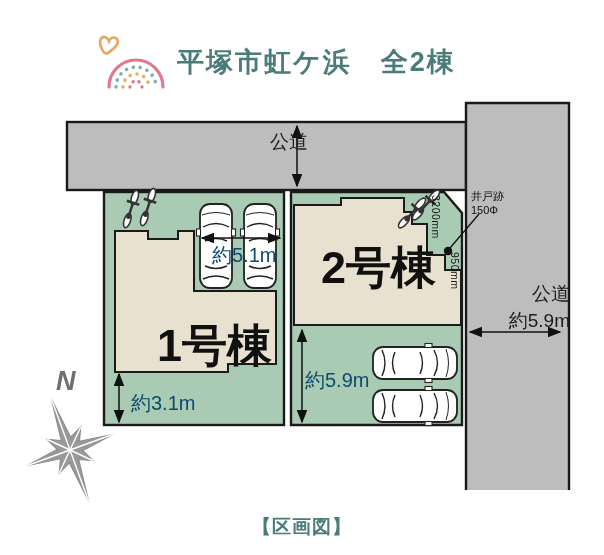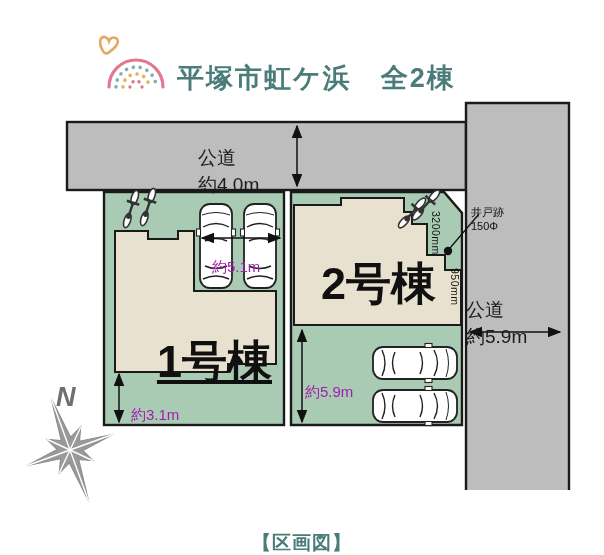--- a/index.html
+++ b/index.html
@@ -2,38 +2,38 @@
 <html><head>
 <meta charset="utf-8">
 <style>
   html,body{margin:0;padding:0;}
   body{
     width:604px;height:555px;position:relative;background:#ffffff;
     font-family:"Liberation Sans","DejaVu Sans",sans-serif;overflow:hidden;
   }
   .abs{position:absolute;}
   #plan-svg{position:absolute;left:0;top:0;z-index:1;}
-  .txt{position:absolute;z-index:2;color:#1b1b1b;white-space:nowrap;margin-top:16px;}
+  .txt{position:absolute;z-index:2;color:#1b1b1b;white-space:nowrap;}
   .page-title{
     left:177px;top:44px;font-size:27px;font-weight:bold;color:#4a7c7a;letter-spacing:2px;
   }
   .logo-box{left:95px;top:30px;z-index:2;}
-  .road-label{text-align:left;font-size:19px;line-height:27px;color:#1b1b1b;}
+  .road-label{text-align:right;font-size:19px;line-height:27px;color:#1b1b1b;}
   .road-top-label{left:198px;top:128px;width:110px;}
   .road-right-label{left:466px;top:280px;width:104px;}
-  .dim{font-size:15px;color:#a21caf;}
+  .dim{font-size:20px;color:#0c4a6e;}
   .dim-51{left:212px;top:242px;}
   .dim-31{left:131px;top:390px;}
   .dim-59{left:305px;top:367px;}
   .vtext{writing-mode:vertical-rl;font-size:10.5px;color:#111;letter-spacing:0.5px;}
   .dim-3200{left:430px;top:195px;}
   .dim-950{left:449px;top:252px;}
   .well-label{left:471px;top:190px;font-size:11px;line-height:13.5px;color:#111;}
   .bldg-label{text-align:right;font-size:45px;font-weight:600;color:#101010;}
-  .bldg1-label{left:120px;top:316px;width:152px;text-decoration:underline;}
+  .bldg1-label{left:120px;top:316px;width:152px;}
   .bldg2-label{left:294px;top:238px;width:142px;}
   .north-label{left:56px;top:366px;font-size:27px;font-weight:bold;font-style:italic;color:#6f6f6f;}
   .caption{left:0;top:514px;width:604px;text-align:center;font-size:19px;font-weight:bold;color:#4a7c7a;letter-spacing:1px;}
 </style>
 </head>
 <body>
 
 <svg class="abs logo-box" width="78" height="62" viewBox="0 0 78 62">
   <path d="M8,21 C3,13 5,6 10,7 C13,8 14,11 14,11 C15,8 19,6 22,9 C25,13 20,18 13,23 C11,24 9,23 8,21 Z" fill="none" stroke="#e5a863" stroke-width="2.6" stroke-linecap="round"></path>
   <g>
@@ -105,21 +105,20 @@
       <line x1="0" y1="-55" x2="0" y2="55"></line>
       <line x1="-46" y1="0" x2="46" y2="0"></line>
       <line x1="-18" y1="-18" x2="18" y2="18"></line>
       <line x1="18" y1="-18" x2="-18" y2="18"></line>
     </g>
   </g>
 </svg>
 
 <div class="txt road-label road-top-label">
   <div>公道</div>
-  <div>約4.0m</div>
 </div>
 
 <div class="txt road-label road-right-label">
   <div>公道</div>
   <div>約5.9m</div>
 </div>
 
 <div class="txt bldg-label bldg1-label">1号棟</div>
 <div class="txt bldg-label bldg2-label">2号棟</div>
 

